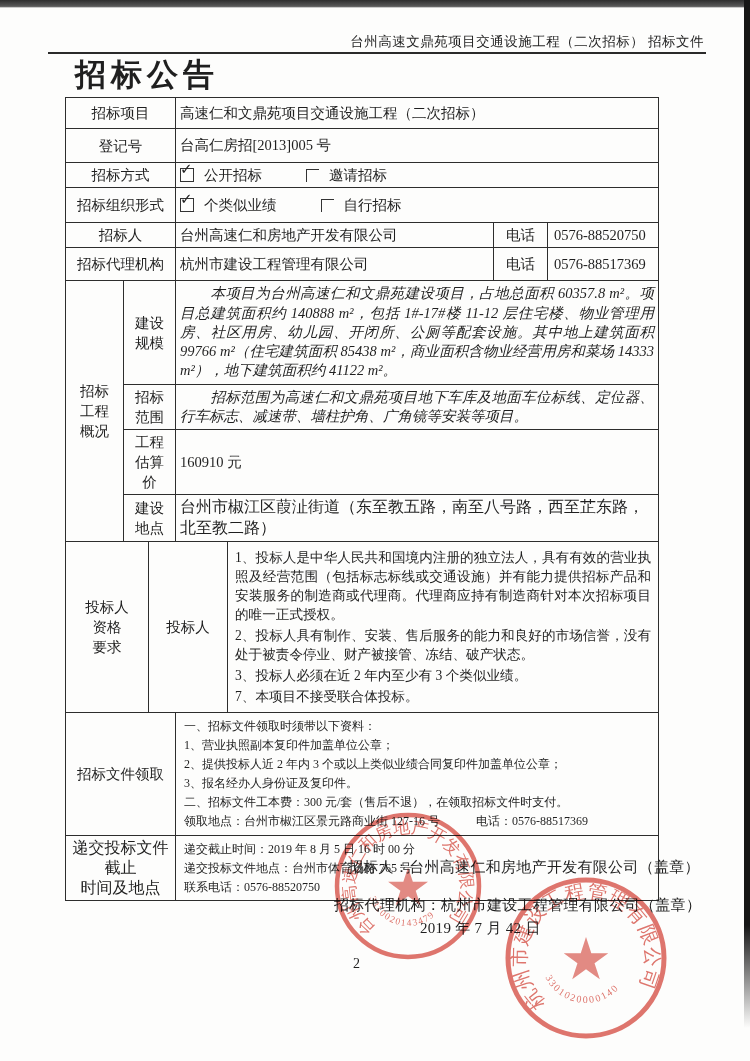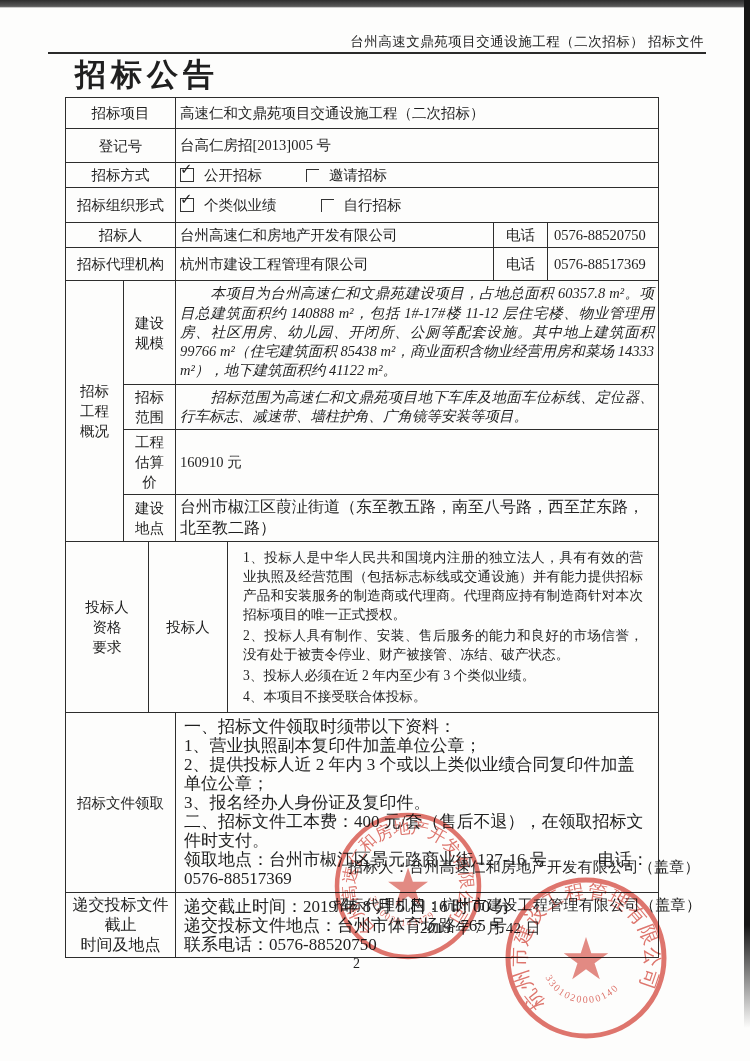--- a/index.html
+++ b/index.html
@@ -13,22 +13,22 @@
   .doc-ref{position:absolute;top:33px;right:46px;font-size:13.5px;letter-spacing:.5px;text-align:right;}
   .header-rule{position:absolute;left:48px;top:52px;width:658px;height:2px;background:#2a2a2a;}
   .title{position:absolute;left:75px;top:54px;width:593px;margin:0;
     font-family:Liberation Sans, sans-serif;font-size:31px;font-weight:bold;letter-spacing:5px;}
   table.form{position:absolute;left:65px;top:97px;width:593px;border-collapse:collapse;table-layout:fixed;}
   table.form td{border:1.5px solid #2d2d2d;font-size:14.5px;vertical-align:middle;padding:2px 4px;}
   td.lbl{text-align:center;white-space:pre-line;line-height:20px;padding:2px 2px;}
   td.val{padding-left:9px;}
   .para{line-height:19.3px;text-align:justify;font-size:14.2px;padding:3px 8px 3px 8px;}
   .ind{text-indent:2.1em;font-style:italic;}
-  .qual .item{line-height:19px;text-align:justify;font-size:13.6px;margin:2px 8px;}
-  .lines div{line-height:19px;font-size:17px;}
+  .qual .item{line-height:19px;text-align:justify;font-size:13.6px;margin:2px 0;}
+  .lines div{line-height:19px;font-size:12px;}
   .cbrow{display:flex;align-items:center;}
   .cb{position:relative;display:inline-block;width:12px;height:12px;margin-right:10px;}
   .cb.on{border:1.6px solid #333;}
   .cb.on .tick{position:absolute;left:-1px;top:-9px;font-size:15px;font-weight:bold;color:#222;
     font-family:"DejaVu Sans",sans-serif;}
   .cb.off{border-top:1.6px solid #333;border-left:1.6px solid #333;}
   .cb-gap{width:44px;}
   .footer-line{position:absolute;font-size:15px;letter-spacing:.3px;}
   #sign1{left:348px;top:858px;}
   #sign2{left:334px;top:896px;text-align:right;}
@@ -141,32 +141,32 @@
 
   <tr style="height:145px">
     <td class="lbl" colspan="2">投标人
 资格
 要求</td>
     <td class="lbl" colspan="2">投标人</td>
     <td class="qual" colspan="3" style="padding:4px 7px">
       <div class="item">1、投标人是中华人民共和国境内注册的独立法人，具有有效的营业执照及经营范围（包括标志标线或交通设施）并有能力提供招标产品和安装服务的制造商或代理商。代理商应持有制造商针对本次招标项目的唯一正式授权。</div>
       <div class="item">2、投标人具有制作、安装、售后服务的能力和良好的市场信誉，没有处于被责令停业、财产被接管、冻结、破产状态。</div>
       <div class="item">3、投标人必须在近 2 年内至少有 3 个类似业绩。</div>
-      <div class="item">4、本项目不接受联合体投标。</div>
+      <div class="item">7、本项目不接受联合体投标。</div>
     </td>
   </tr>
 
   <tr style="height:115px">
     <td class="lbl" colspan="3">招标文件领取</td>
     <td class="lines" colspan="4" style="padding:4px 8px">
       <div>一、招标文件领取时须带以下资料：</div>
       <div>1、营业执照副本复印件加盖单位公章；</div>
       <div>2、提供投标人近 2 年内 3 个或以上类似业绩合同复印件加盖单位公章；</div>
       <div>3、报名经办人身份证及复印件。</div>
-      <div>二、招标文件工本费：400 元/套（售后不退），在领取招标文件时支付。</div>
+      <div>二、招标文件工本费：300 元/套（售后不退），在领取招标文件时支付。</div>
       <div>领取地点：台州市椒江区景元路商业街 127-16 号　　　电话：0576-88517369</div>
     </td>
   </tr>
 
   <tr style="height:56px">
     <td class="lbl" colspan="3" style="font-size:16px">递交投标文件截止
 时间及地点</td>
     <td class="lines" colspan="4" style="padding:3px 8px">
       <div>递交截止时间：2019 年 8 月 5 日 16 时 00 分</div>
       <div>递交投标文件地点：台州市体育场路 765 号</div>

